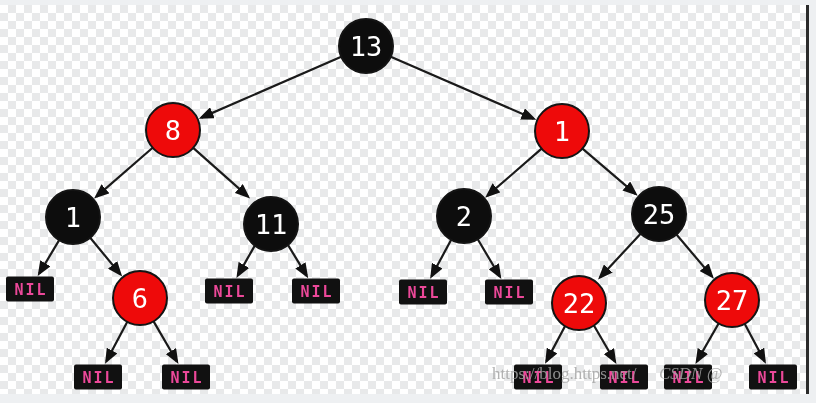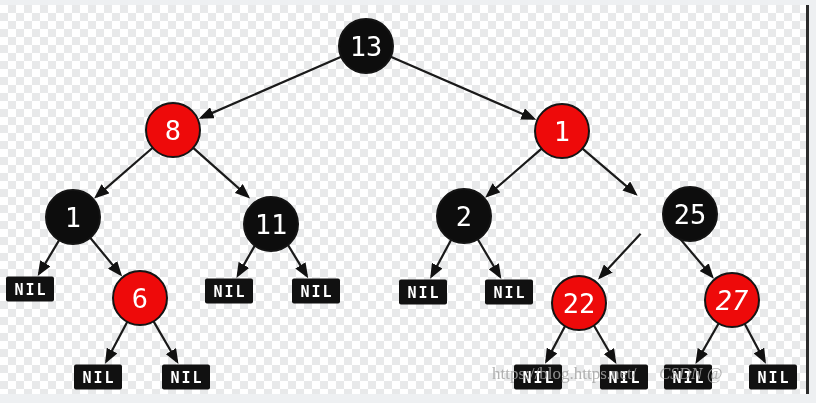--- a/index.html
+++ b/index.html
@@ -34,21 +34,21 @@
     font-family:"DejaVu Sans Mono", monospace;
     font-size:27px;
     transform:translate(-50%,-50%);
     z-index:2;
   }
   .nil-node{
     position:absolute;
     min-width:48px;height:25px;
     box-sizing:border-box;
     display:flex;align-items:center;justify-content:center;
-    color:#ffffff;
+    color:#ec4899;
     font-family:"DejaVu Sans Mono", monospace;
     font-size:15px;font-weight:bold;
     letter-spacing:2px;
     padding:0 6px 0 8px;
     border-radius:2px;
     transform:translate(-50%,-50%);
     z-index:2;
   }
   .watermark{
     position:absolute;
@@ -97,24 +97,24 @@
       </g>
   </svg>
 
   <div id="nodes-layer">
       <div class="tree-node" style="left: 366px; top: 46px; background: rgb(13, 13, 13);">13</div>
       <div class="tree-node" style="left: 173px; top: 130px; background: rgb(238, 10, 10);">8</div>
       <div class="tree-node" style="left: 562px; top: 131px; background: rgb(238, 10, 10);">1</div>
       <div class="tree-node" style="left: 73px; top: 217px; background: rgb(13, 13, 13);">1</div>
       <div class="tree-node" style="left: 271px; top: 224px; background: rgb(13, 13, 13);">11</div>
       <div class="tree-node" style="left: 464px; top: 216px; background: rgb(13, 13, 13);">2</div>
-      <div class="tree-node" style="left: 690px; top: 214px; background: rgb(13, 13, 13);">25</div>
+      <div class="tree-node" style="left: 659px; top: 214px; background: rgb(13, 13, 13);">25</div>
       <div class="tree-node" style="left: 140px; top: 298px; background: rgb(238, 10, 10);">6</div>
       <div class="tree-node" style="left: 579px; top: 303px; background: rgb(238, 10, 10);">22</div>
-      <div class="tree-node" style="left: 732px; top: 300px; background: rgb(238, 10, 10); font-style: italic;">27</div>
+      <div class="tree-node" style="left: 732px; top: 300px; background: rgb(238, 10, 10);">27</div>
       <div class="nil-node" style="left: 30px; top: 289px; background: rgb(17, 17, 17);">NIL</div>
       <div class="nil-node" style="left: 98px; top: 377px; background: rgb(17, 17, 17);">NIL</div>
       <div class="nil-node" style="left: 186px; top: 377px; background: rgb(17, 17, 17);">NIL</div>
       <div class="nil-node" style="left: 229px; top: 291px; background: rgb(17, 17, 17);">NIL</div>
       <div class="nil-node" style="left: 316px; top: 291px; background: rgb(17, 17, 17);">NIL</div>
       <div class="nil-node" style="left: 423px; top: 292px; background: rgb(17, 17, 17);">NIL</div>
       <div class="nil-node" style="left: 509px; top: 292px; background: rgb(17, 17, 17);">NIL</div>
       <div class="nil-node" style="left: 538px; top: 377px; background: rgb(17, 17, 17);">NIL</div>
       <div class="nil-node" style="left: 624px; top: 377px; background: rgb(17, 17, 17);">NIL</div>
       <div class="nil-node" style="left: 688px; top: 377px; background: rgb(17, 17, 17);">NIL</div>

